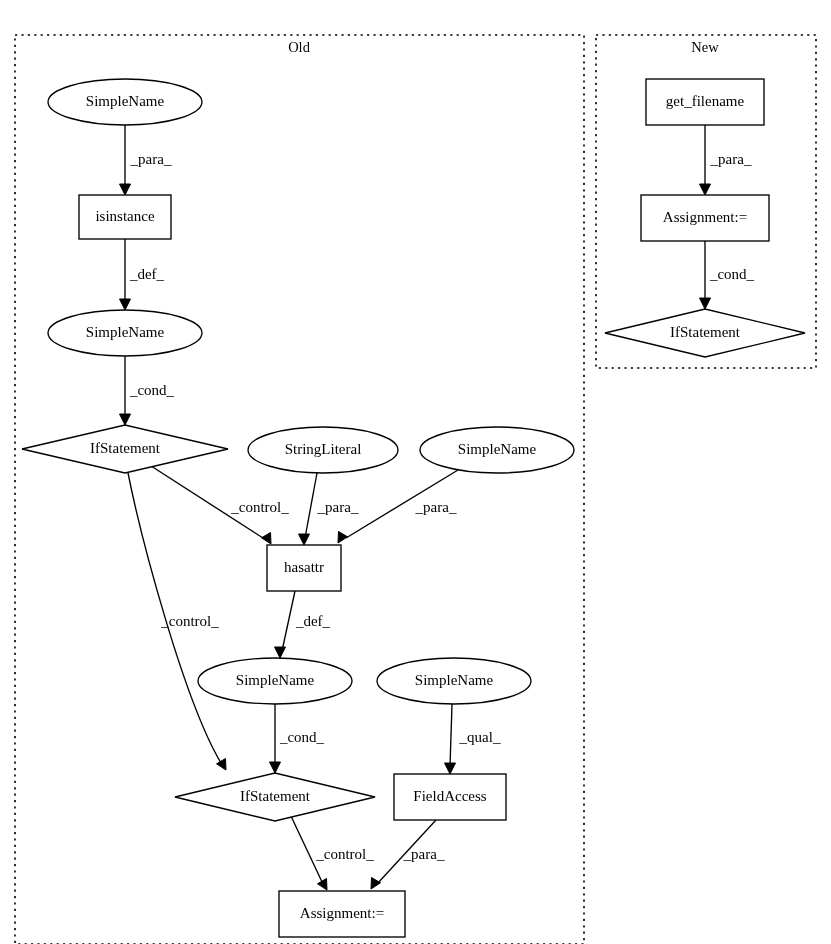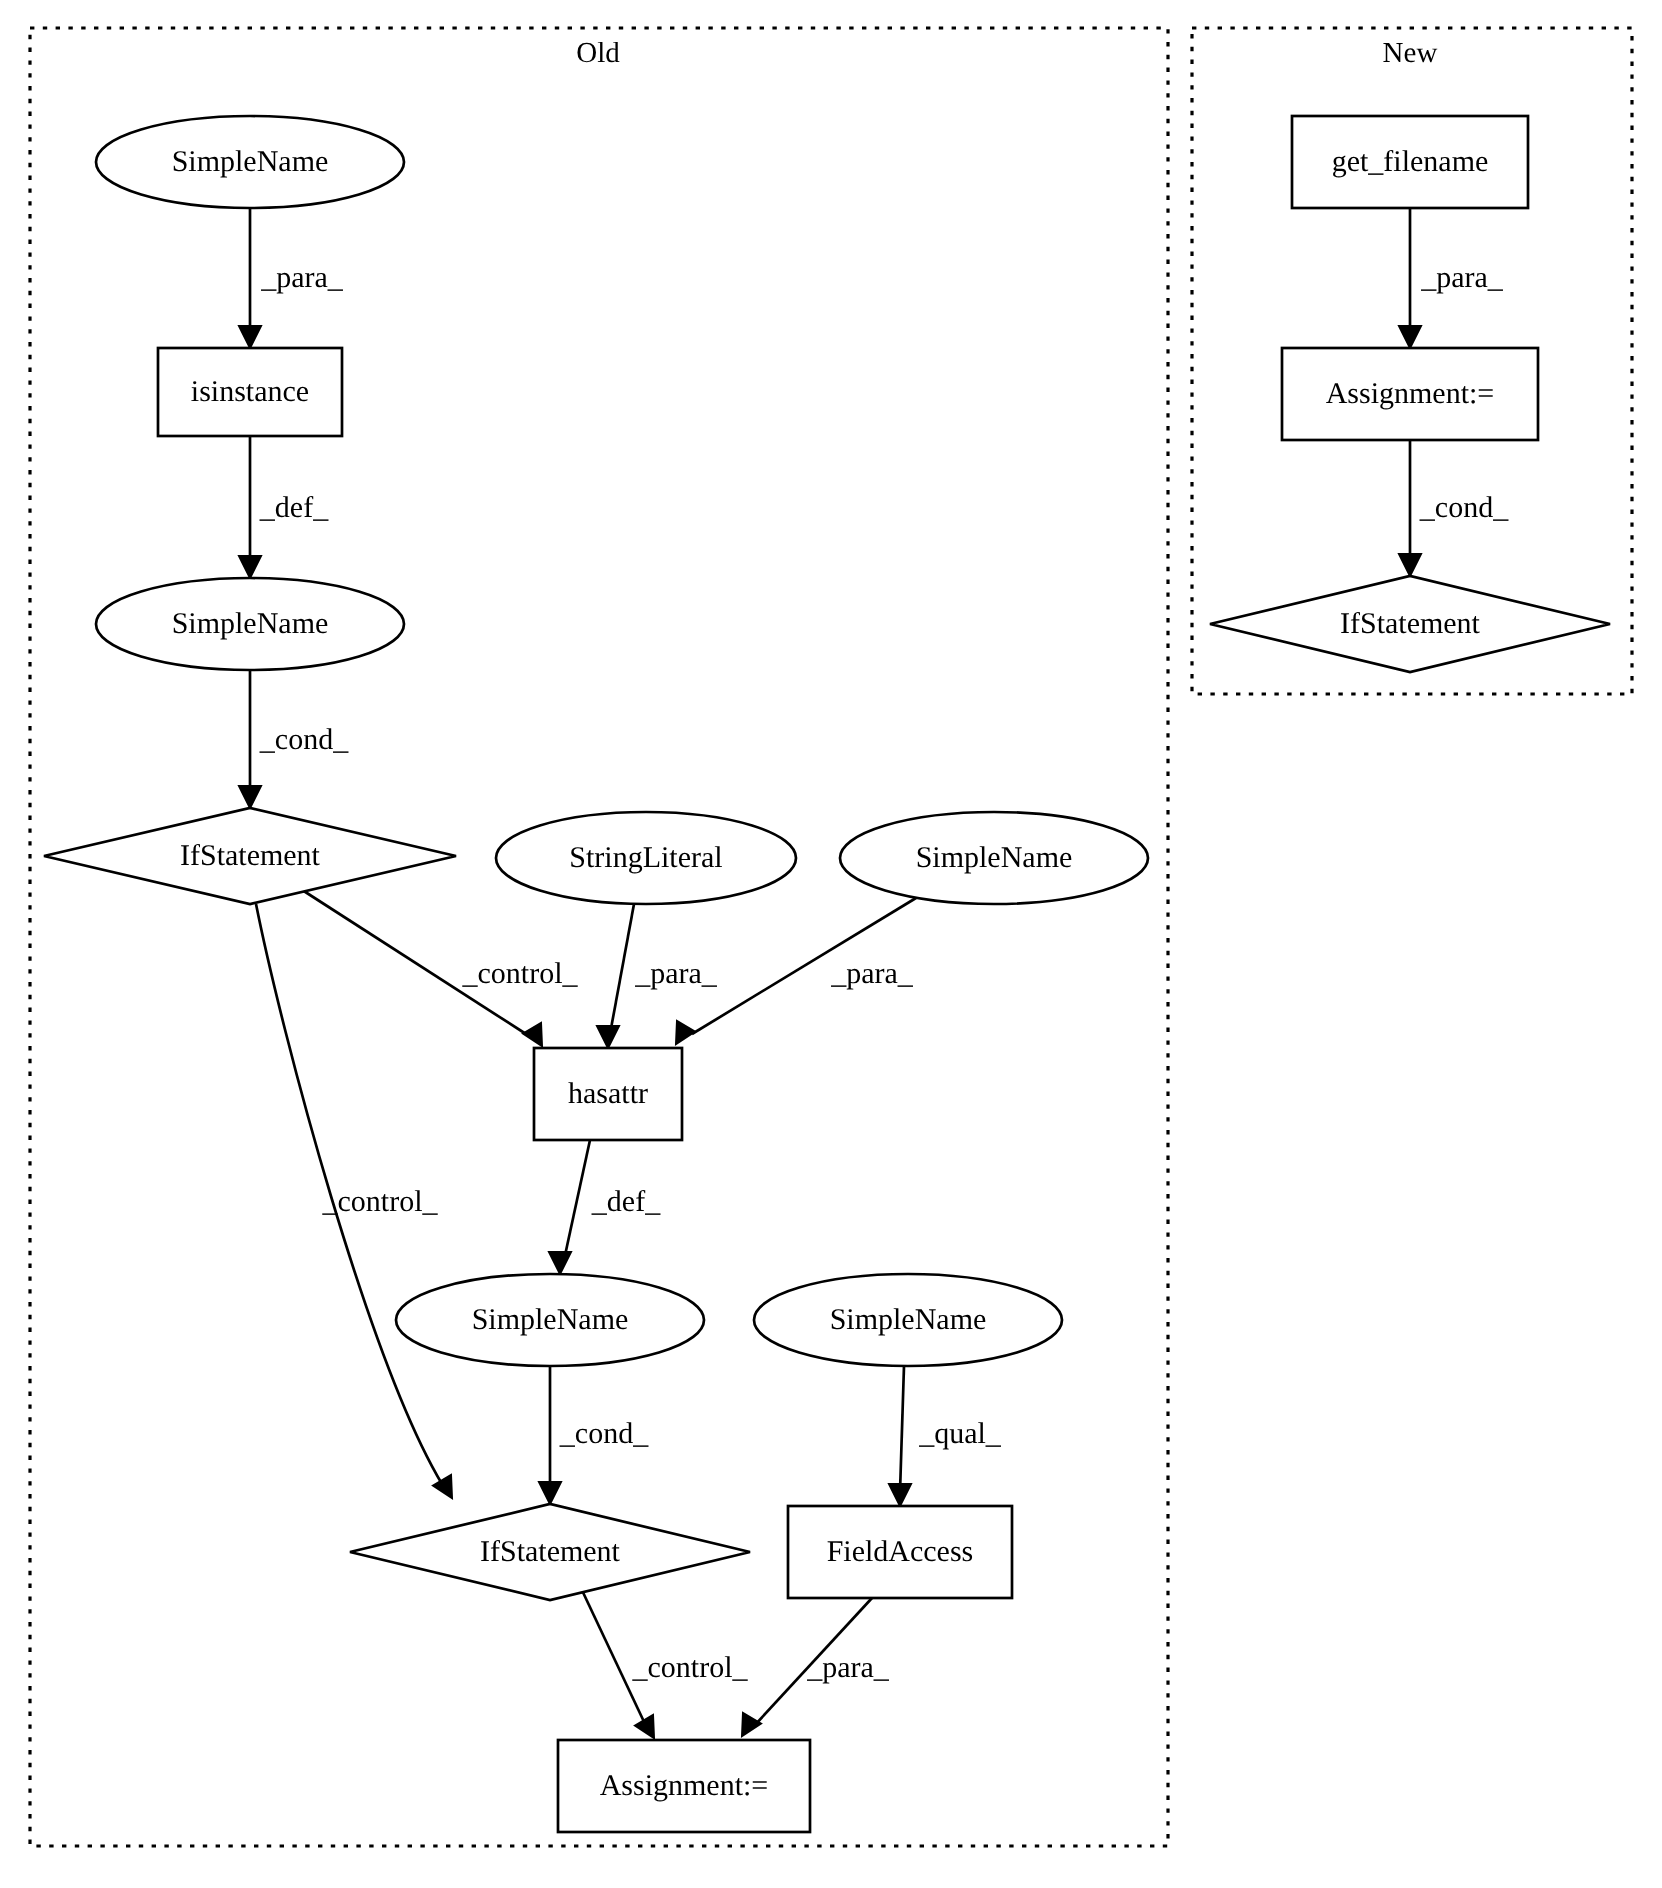--- a/index.html
+++ b/index.html
@@ -10,20 +10,21 @@
   body {
     width: 831px;
     height: 944px;
     font-family: "Liberation Serif", "DejaVu Serif", serif;
     overflow: hidden;
   }
   #graph-root {
     position: relative;
     width: 831px;
     height: 821px;
+    margin-top: 21px;
   }
   svg#graph-canvas {
     display: block;
     width: 831px;
     height: 944px;
   }
   .cluster-box {
     fill: none;
     stroke: #000000;
     stroke-width: 1.6;

